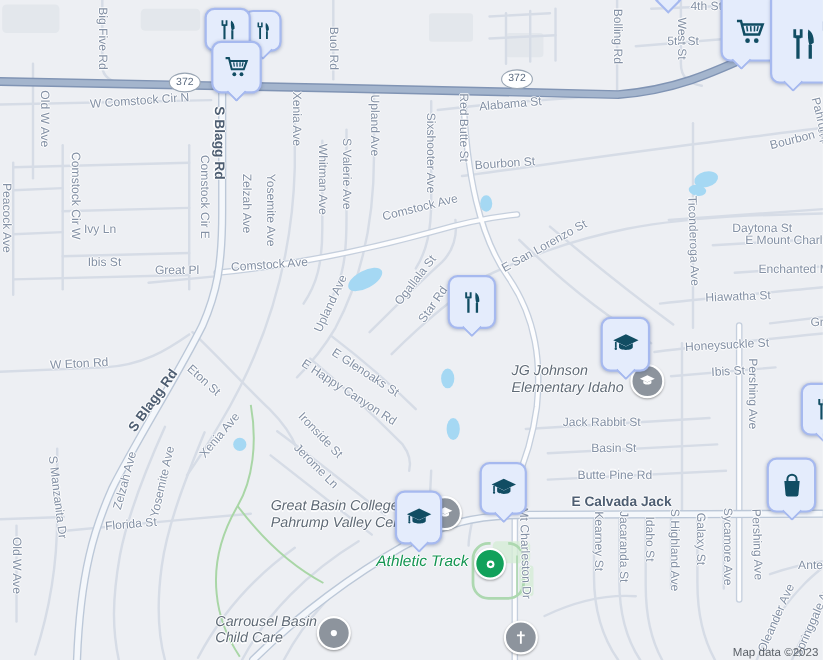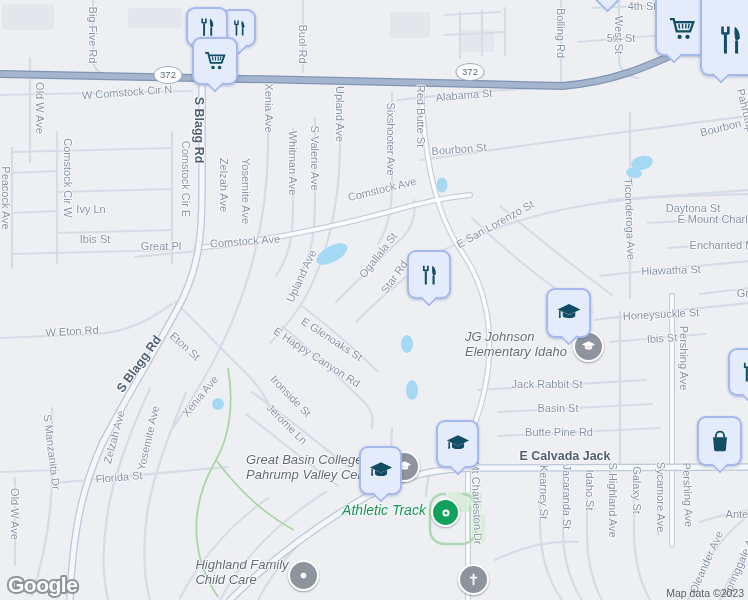--- a/index.html
+++ b/index.html
@@ -260,21 +260,21 @@
 
   <div class="poi" style="left:516px;top:344px;transform:translate(-50%,-50%)">
     <div>JG Johnson</div>
     <div>Elementary Idaho</div>
   </div>
   <div class="poi" style="left:313px;top:467px;transform:translate(-50%,-50%)">
     <div>Great Basin College</div>
     <div>Pahrump Valley Center</div>
   </div>
   <div class="poi" style="left:242px;top:572px;transform:translate(-50%,-50%)">
-    <div>Highland Family</div>
+    <div>Carrousel Basin</div>
     <div>Child Care</div>
   </div>
   <div class="poi green" style="left:384px;top:510px;transform:translate(-50%,-50%)">Athletic Track</div>
 
   <div class="cmk" style="left:573px;top:331px">
     <svg width="17" height="17" viewBox="0 0 24 24">
       <path d="M12 4.5 2.5 9l9.5 4.5L21.5 9z" fill="#fff"></path>
       <path d="M6.8 11.2v3.1c0 1.1 2.4 2 5.2 2s5.2-.9 5.2-2v-3.1L12 13.6z" fill="#fff"></path>
     </svg>
   </div>
@@ -388,20 +388,15 @@
     </svg>
   </div>
 
   <div class="mk" style="left:697px;top:416px;width:41px;height:46px">
     <svg width="27" height="28" viewBox="0 0 24 24">
       <path d="M8.3 9V7.3a3.7 3.7 0 0 1 7.4 0V9" fill="none" stroke="#114d63" stroke-width="1.6"></path>
       <path d="M5.8 8.6h12.4l-1 11.2a1.6 1.6 0 0 1-1.6 1.4H8.4a1.6 1.6 0 0 1-1.6-1.4z" fill="#114d63"></path>
     </svg>
   </div>
 
-  <div id="logo">
-    <svg width="76" height="26">
-      <text x="2" y="20" font-family="Liberation Sans, sans-serif" font-size="21" font-weight="bold" fill="#ffffff" stroke="#8e939a" stroke-width="4" paint-order="stroke" stroke-linejoin="round" letter-spacing="-0.5">Google</text>
-    </svg>
-  </div>
   <div id="attrib">Map data ©2023</div>
 
 </div>
 
 </body></html>

